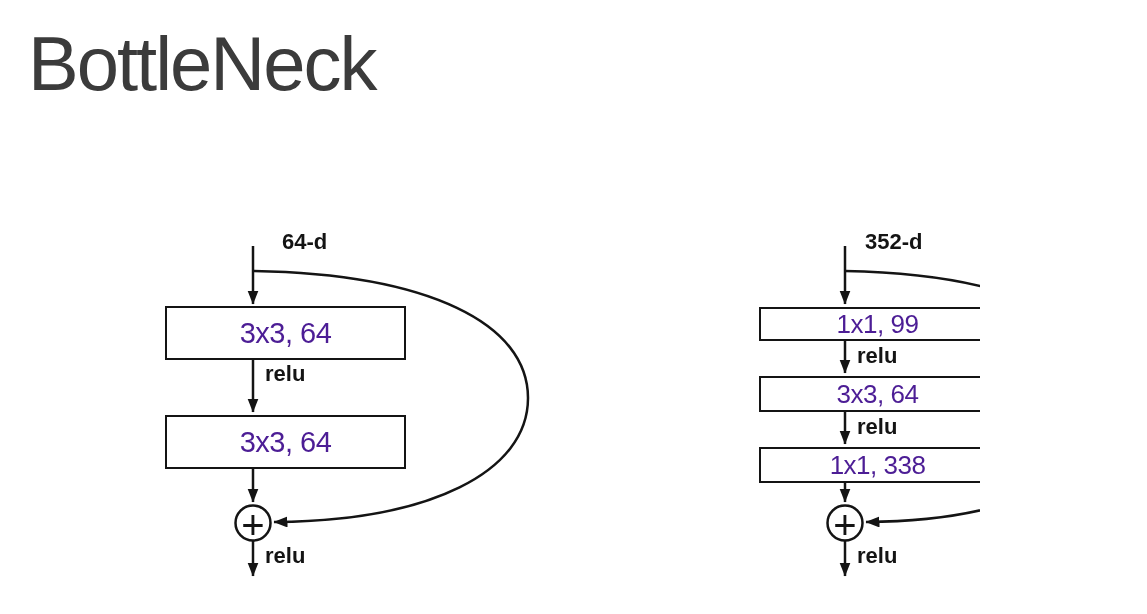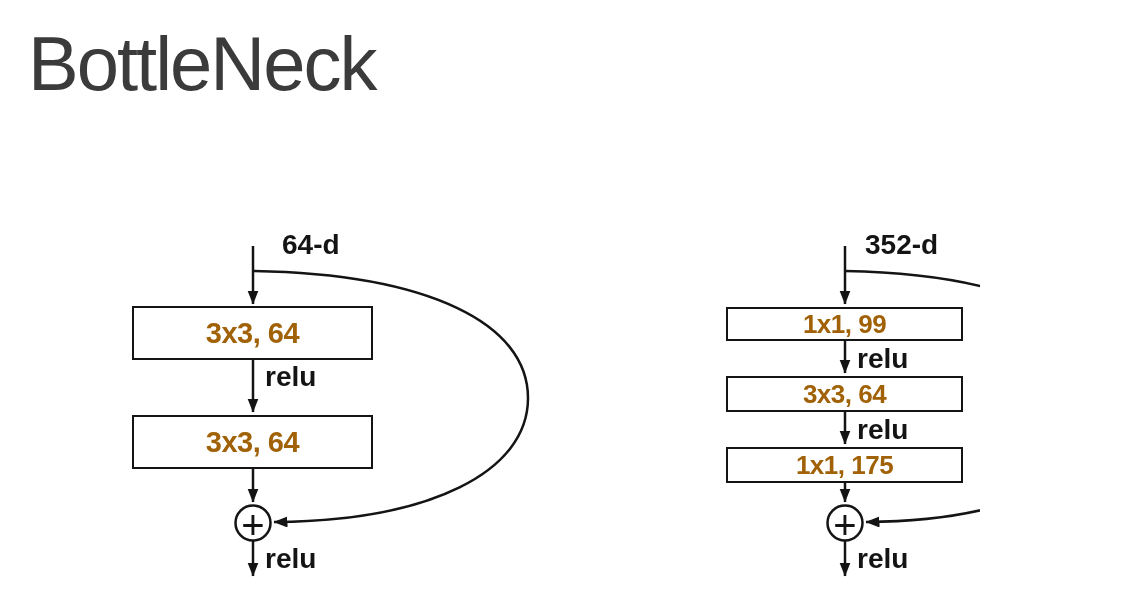--- a/index.html
+++ b/index.html
@@ -20,31 +20,32 @@
     color:#3b3b3b;
     white-space:nowrap;
   }
   svg.canvas{position:absolute;left:0;top:0;}
   .conv-box{
     position:absolute;
     box-sizing:border-box;
     background:#ffffff;
     border:2.5px solid #141414;
     display:flex;align-items:center;justify-content:center;
-    font-weight:700;
-    color:#a16207;
+    font-weight:400;
+    color:#4c1d95;
     letter-spacing:-0.5px;
     line-height:1;
     white-space:nowrap;
+    margin-left:33px;
   }
   .box-lg{font-size:29px;}
   .box-sm{font-size:26px;}
   .flow-label{
     position:absolute;
-    font-size:28px;
+    font-size:22px;
     font-weight:700;
     color:#141414;
     line-height:1;
     white-space:nowrap;
   }
 </style>
 </head>
 <body>
 
 <div class="stage">
@@ -103,17 +104,17 @@
   <div class="flow-label" style="left:865px;top:231px;">352-d</div>
 
   <div class="conv-box box-sm" style="left:726px;top:307px;width:237px;height:34px;">1x1, 99</div>
 
   <div class="flow-label" style="left:857px;top:345px;">relu</div>
 
   <div class="conv-box box-sm" style="left:726px;top:376px;width:237px;height:36px;">3x3, 64</div>
 
   <div class="flow-label" style="left:857px;top:416px;">relu</div>
 
-  <div class="conv-box box-sm" style="left:726px;top:447px;width:237px;height:36px;">1x1, 175</div>
+  <div class="conv-box box-sm" style="left:726px;top:447px;width:237px;height:36px;">1x1, 338</div>
 
   <div class="flow-label" style="left:857px;top:545px;">relu</div>
 
 </div>
 
 </body></html>

